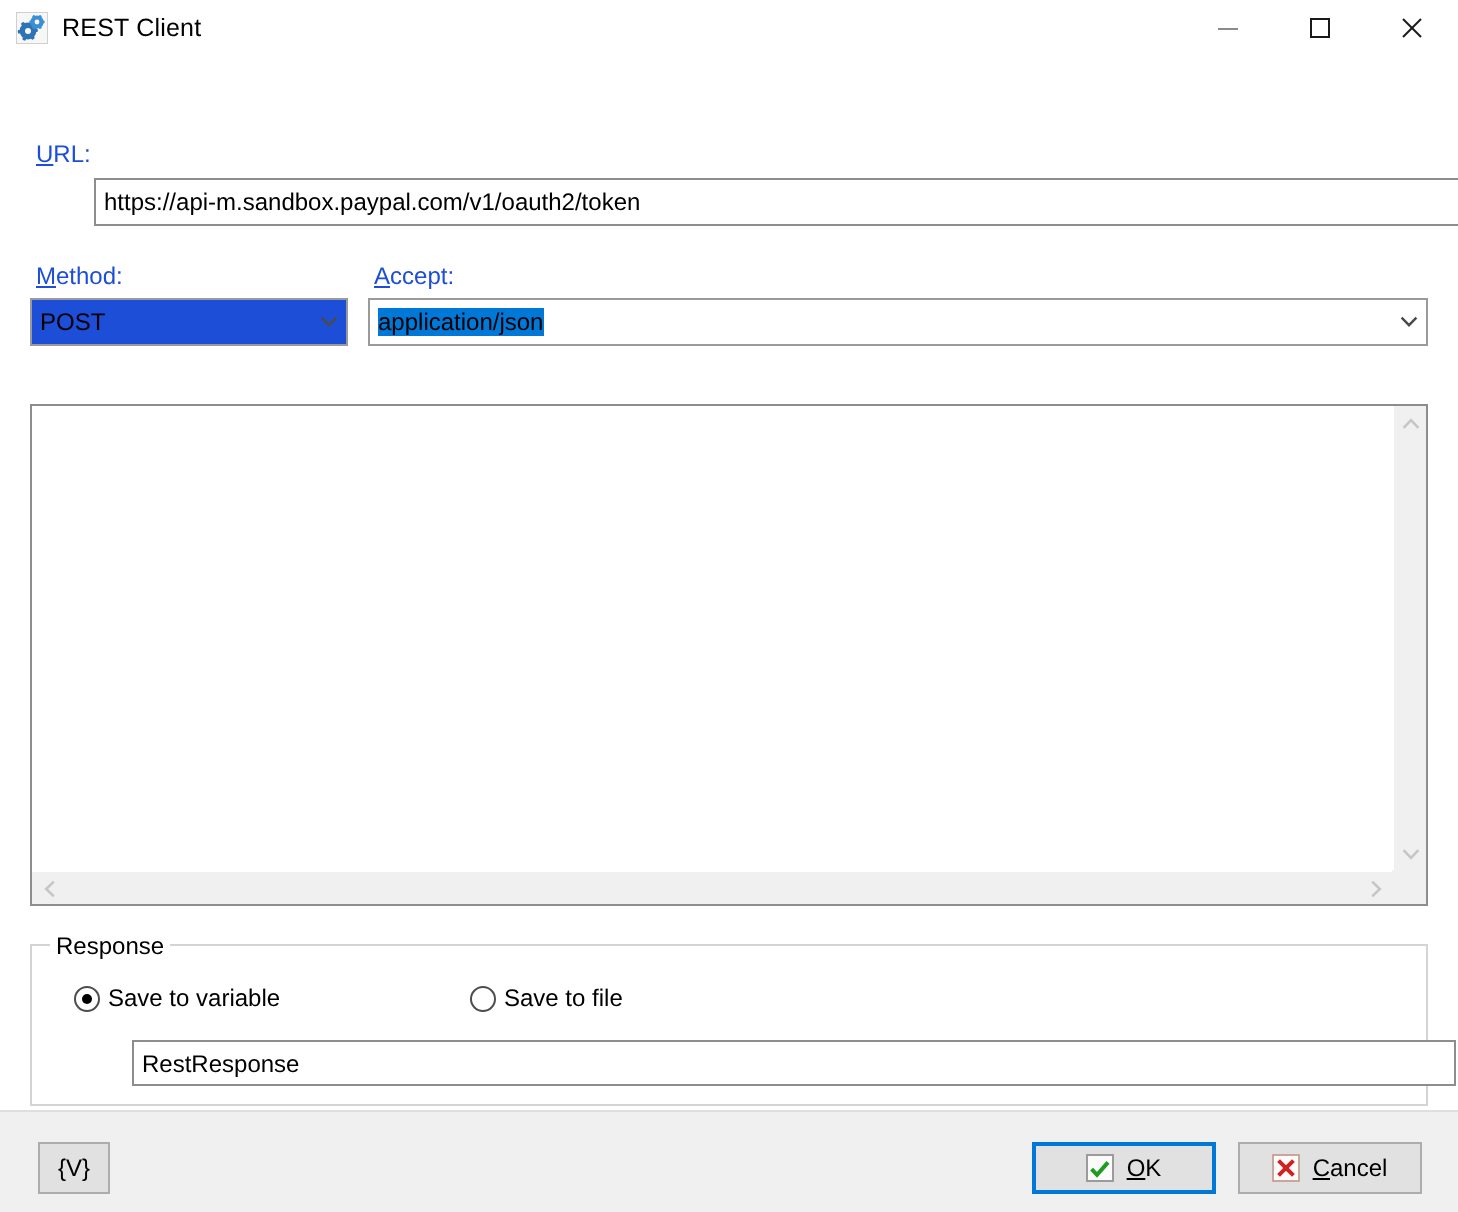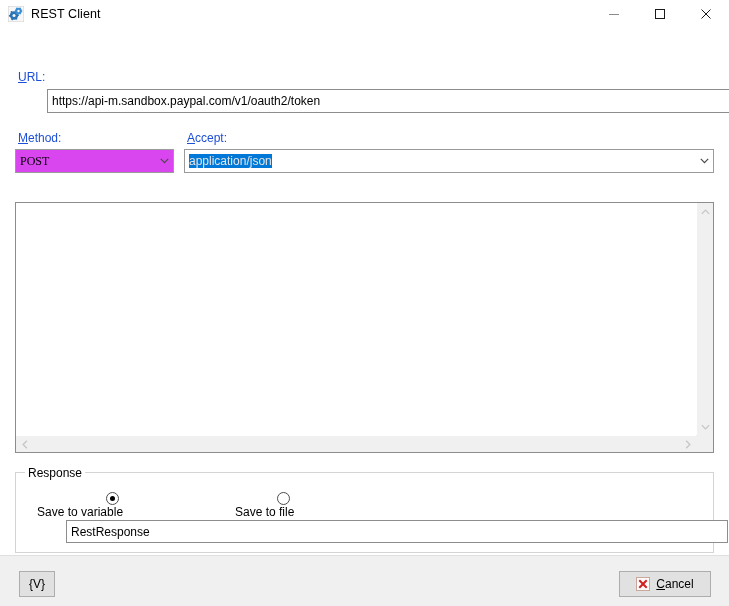--- a/index.html
+++ b/index.html
@@ -113,32 +113,32 @@
     margin-left: 32px;
   }
 
   .combo {
     position: absolute;
     border: 1px solid #9a9a9a;
     display: flex;
     align-items: center;
     overflow: hidden;
   }
-  .combo.readonly { background: #d946ef; font-family: Liberation Serif, serif; }
+  .combo.readonly { background: #1d4ed8; }
   .combo.editable { background: #ffffff; }
   .combo .cval {
     flex: 1 1 auto;
     padding: 0 4px;
     font-size: 12px;
     white-space: nowrap;
     overflow: hidden;
   }
   .combo .cval .sel {
     background: #0078d7;
-    color: #e5e5e5;
+    color: #000000;
     padding: 1px 0 1px 0;
   }
   .combo .arrow {
     width: 17px;
     flex: none;
     display: flex; align-items: center; justify-content: center;
   }
 
   
   .ta-wrap {
@@ -186,21 +186,21 @@
   .group-title {
     position: absolute;
     top: -7px; left: 9px;
     background: #ffffff;
     padding: 0 3px;
     font-size: 12px;
     color: #000;
   }
 
   
-  .radio-row { position: absolute; display: flex; align-items: flex-end; flex-direction: column; }
+  .radio-row { position: absolute; display: flex; align-items: center; }
   .radio-dot {
     width: 13px; height: 13px;
     border-radius: 50%;
     border: 1px solid #4d4d4d;
     background: #ffffff;
     position: relative;
     flex: none;
     margin-right: 4px;
   }
   .radio-dot.on::after {
@@ -373,20 +373,28 @@
       </div>
     </div>
 
   </div>
 
   <div class="footer">
     <div class="btn btn-var" style="left:19px; top:568px; margin-top:-553px; width:36px; height:26px;">
       <span>{V}</span>
     </div>
 
+    <div class="btn focused" style="left:516px; top:15px; width:92px; height:26px;">
+      <span class="ico-ok">
+        <svg width="10" height="9" viewBox="0 0 10 9">
+            <polyline points="0.8,4.6 3.5,7.4 9,1.2" fill="none" stroke="#1f9c1f" stroke-width="2"></polyline>
+          </svg>
+      </span>
+      <span><span class="acc">O</span><span>K</span></span>
+    </div>
 
     <div class="btn" style="left:619px; top:15px; width:92px; height:26px;">
       <span class="ico-cancel">
         <svg width="10" height="10" viewBox="0 0 10 10">
             <line x1="1.3" y1="1.3" x2="8.7" y2="8.7" stroke="#d02020" stroke-width="2"></line>
             <line x1="8.7" y1="1.3" x2="1.3" y2="8.7" stroke="#d02020" stroke-width="2"></line>
           </svg>
       </span>
       <span><span class="acc">C</span><span>ancel</span></span>
     </div>

